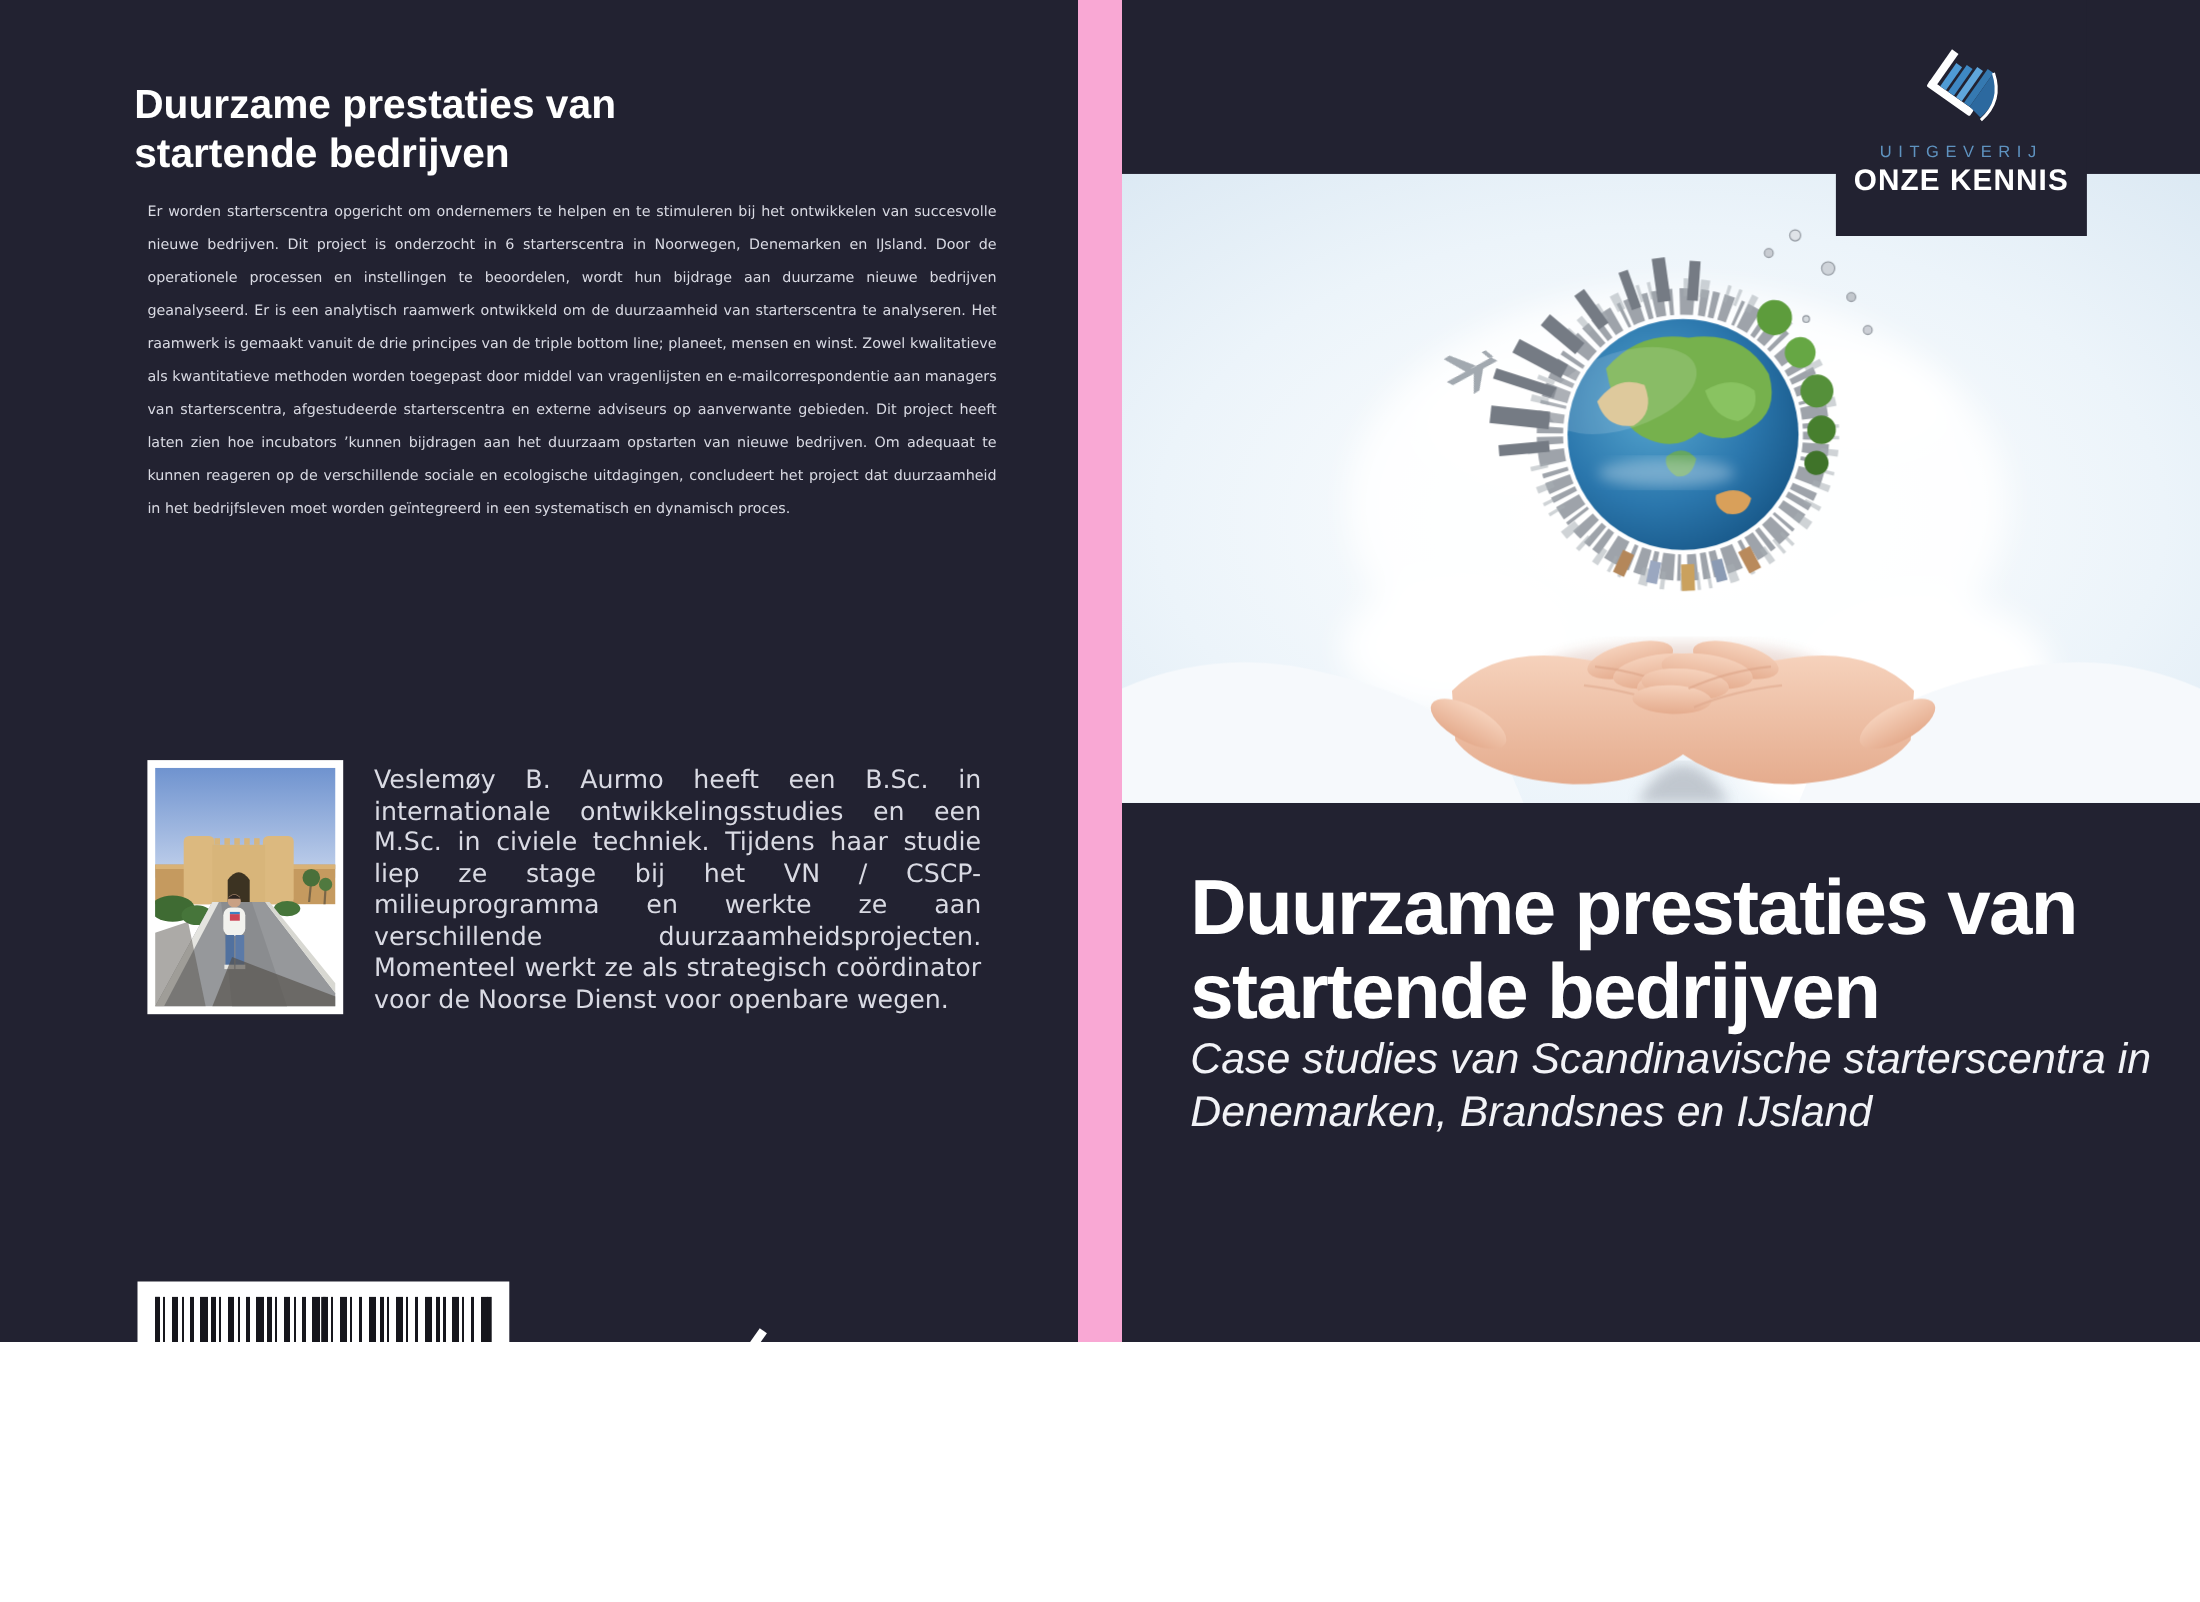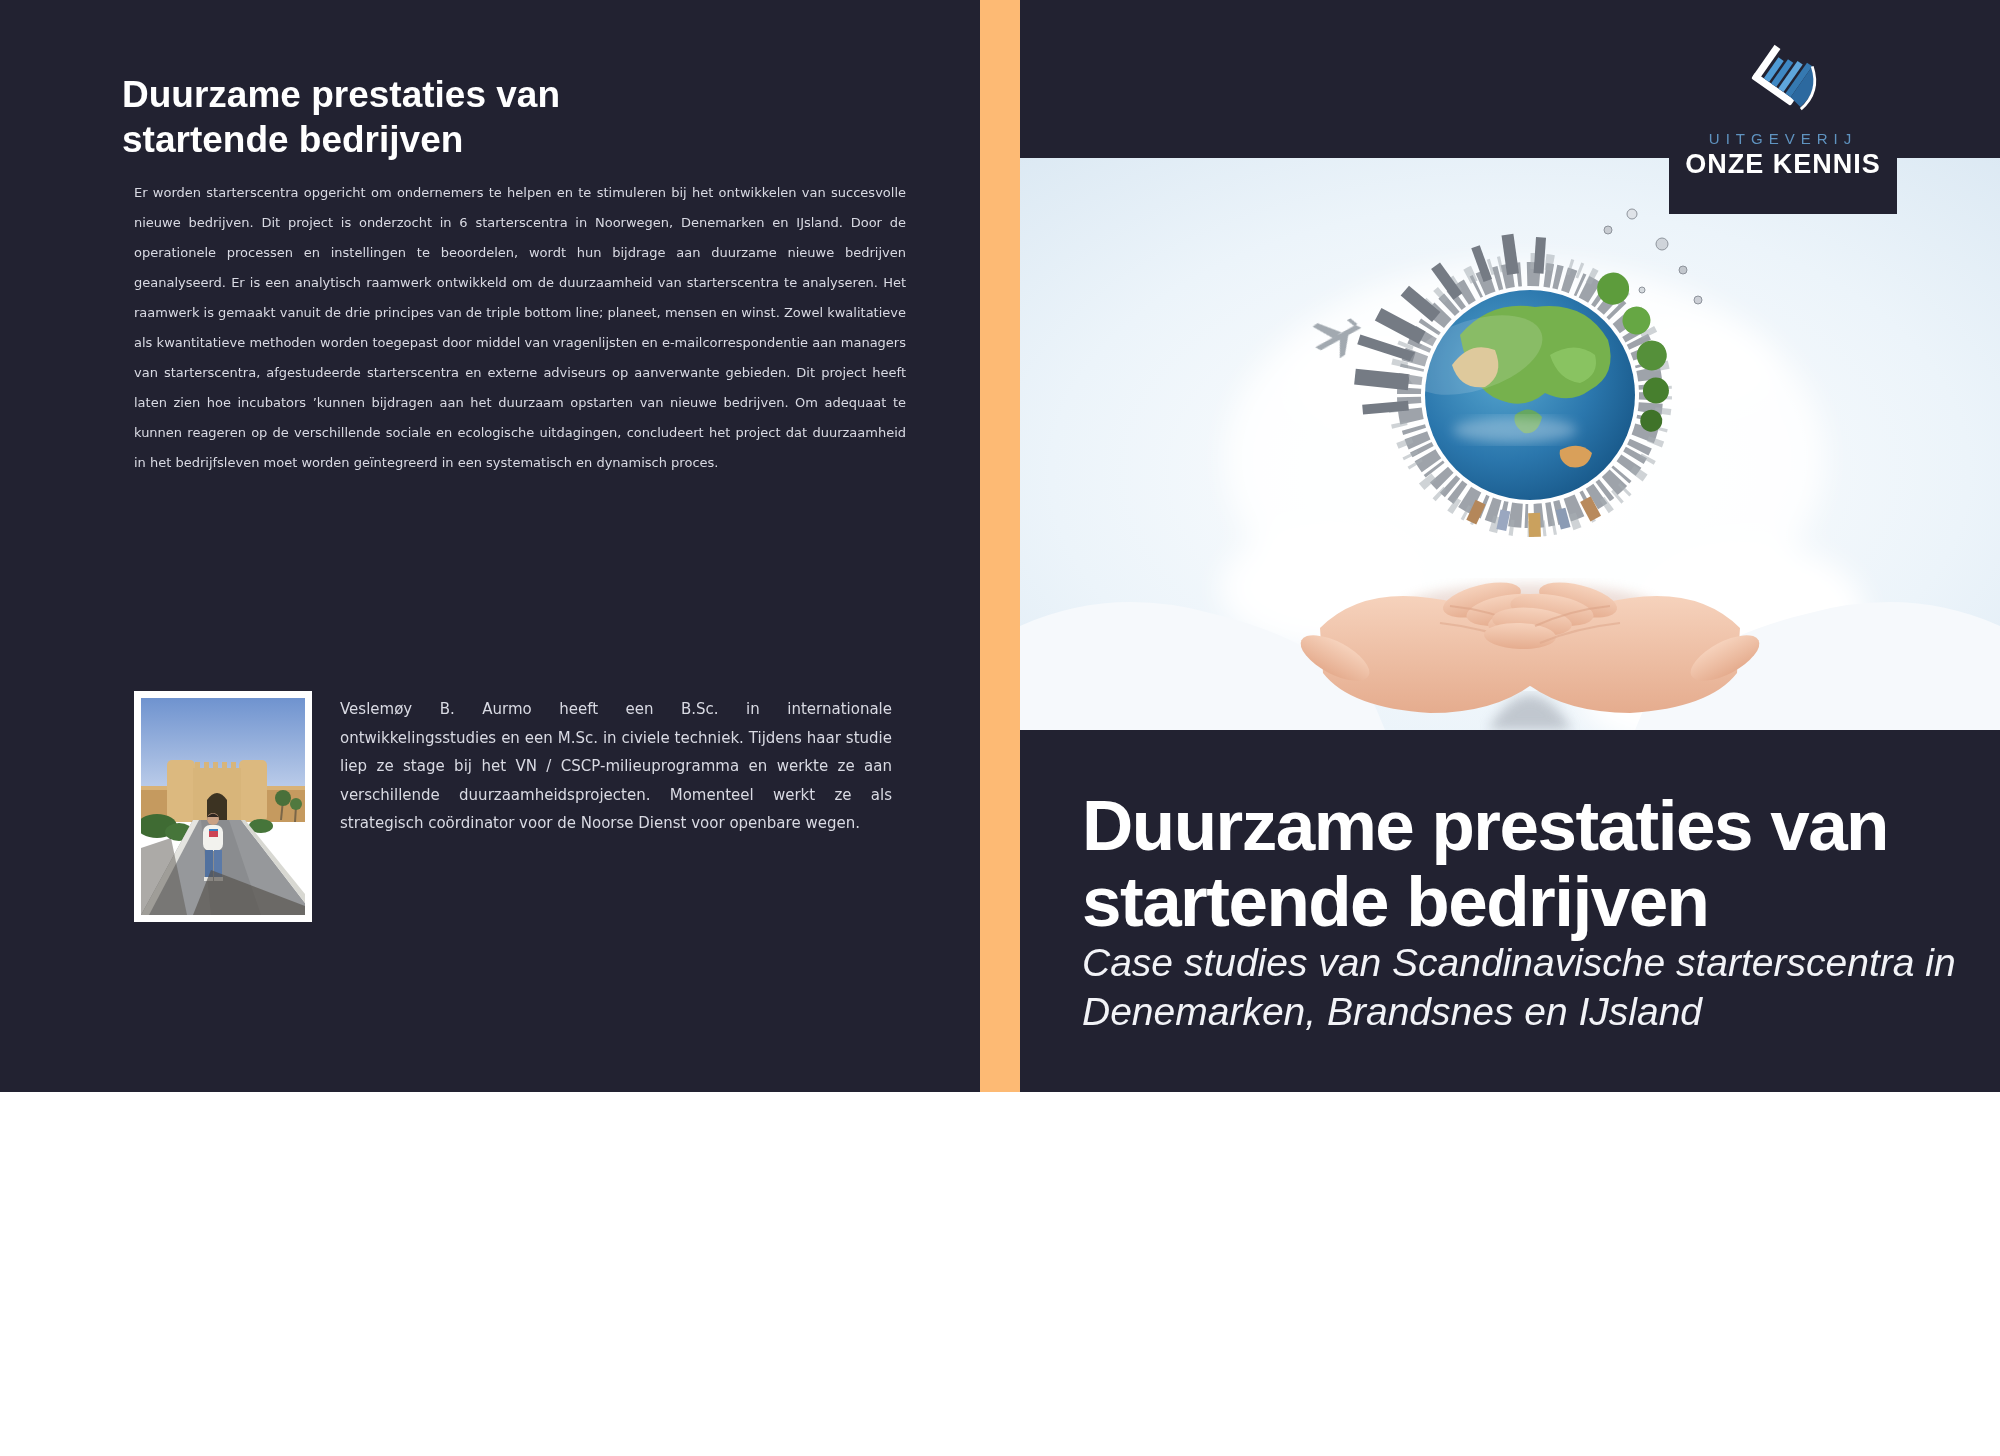--- a/index.html
+++ b/index.html
@@ -1,30 +1,30 @@
 <!DOCTYPE html>
 <html><head>
 <meta charset="utf-8">
 <style>
   html,body{margin:0;padding:0;background:#fff;}
-  .page{position:relative;width:2000px;height:1092px;background:#fdba74;overflow:hidden;
+  .page{position:relative;width:2000px;height:1220px;background:#f9a8d4;overflow:hidden;
         font-family:"DejaVu Sans",sans-serif;}
 
   
   .back-cover{position:absolute;left:0;top:0;width:980px;height:1456px;background:#222231;}
   .back-title{position:absolute;left:122px;top:72px;width:580px;color:#ffffff;
               font-family:"Liberation Sans",sans-serif;font-weight:bold;
               font-size:37px;line-height:45px;letter-spacing:0;}
   .back-synopsis{position:absolute;left:122px;top:178px;width:772px;color:#d9dae3;
               font-size:13px;line-height:30px;text-align:justify;margin-left:12px;}
   .author-photo{position:absolute;left:134px;top:691px;width:178px;height:231px;
               background:#ffffff;box-sizing:border-box;padding:7px;}
   .author-photo svg{display:block;width:100%;height:100%;}
   .author-bio{position:absolute;left:340px;top:695px;width:552px;color:#d9dae3;
-              font-size:15px;line-height:28.5px;text-align:justify;}
+              font-size:23px;line-height:28.5px;text-align:justify;}
 
   
   .barcode{position:absolute;left:125px;top:1165px;width:338px;height:232px;background:#ffffff;}
   .barcode .bars{position:absolute;left:16px;right:16px;top:14px;height:168px;
       background:repeating-linear-gradient(90deg,
         #16161c 0 4px,  #ffffff 4px 7px,
         #16161c 7px 9px,#ffffff 9px 15px,
         #16161c 15px 21px,#ffffff 21px 24px,
         #16161c 24px 26px,#ffffff 26px 32px,
         #16161c 32px 35px,#ffffff 35px 41px,

